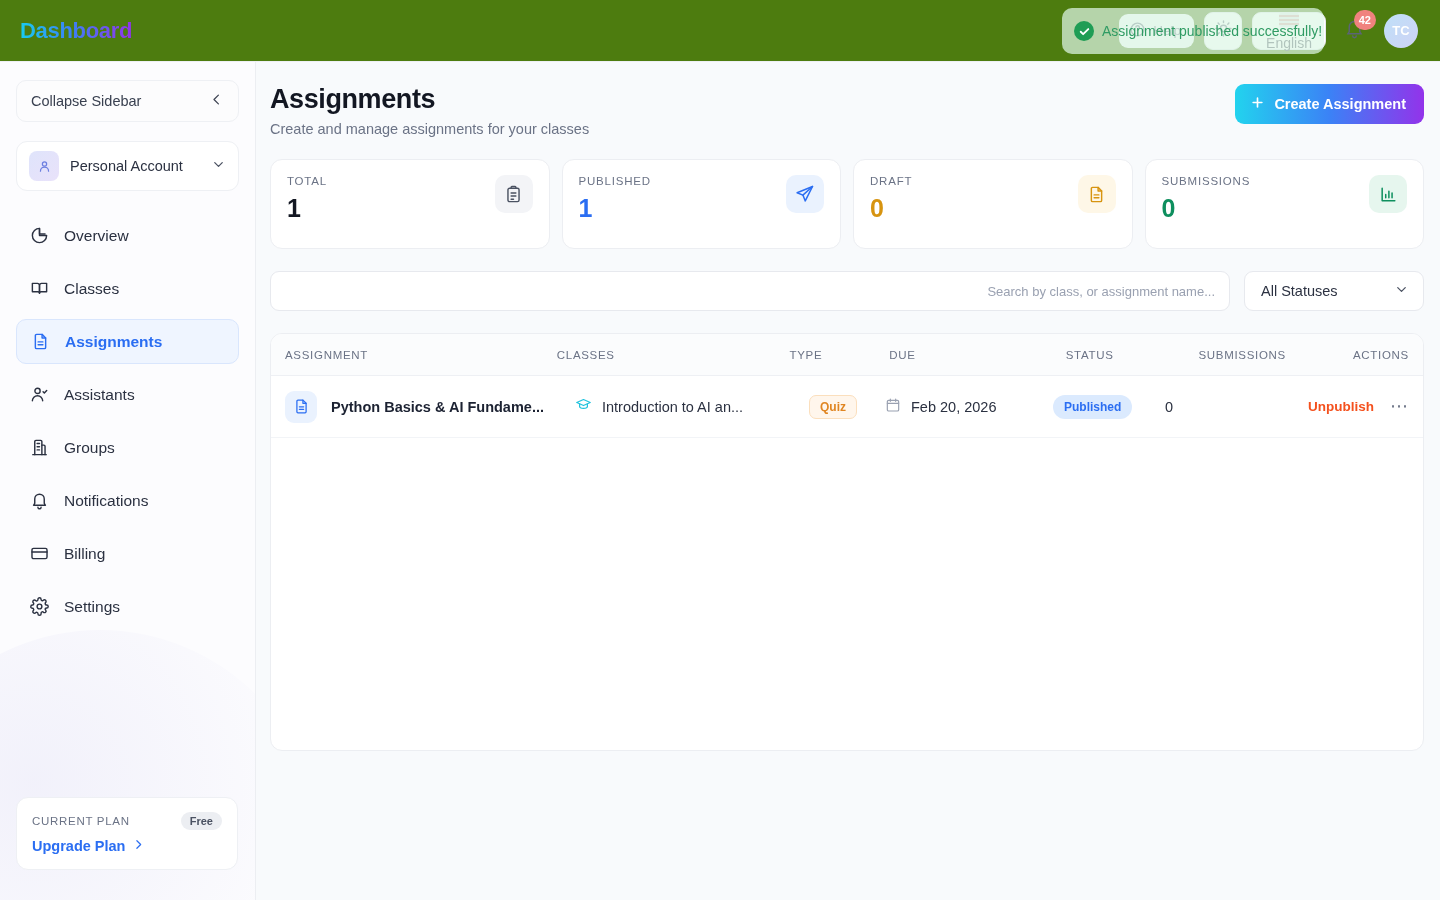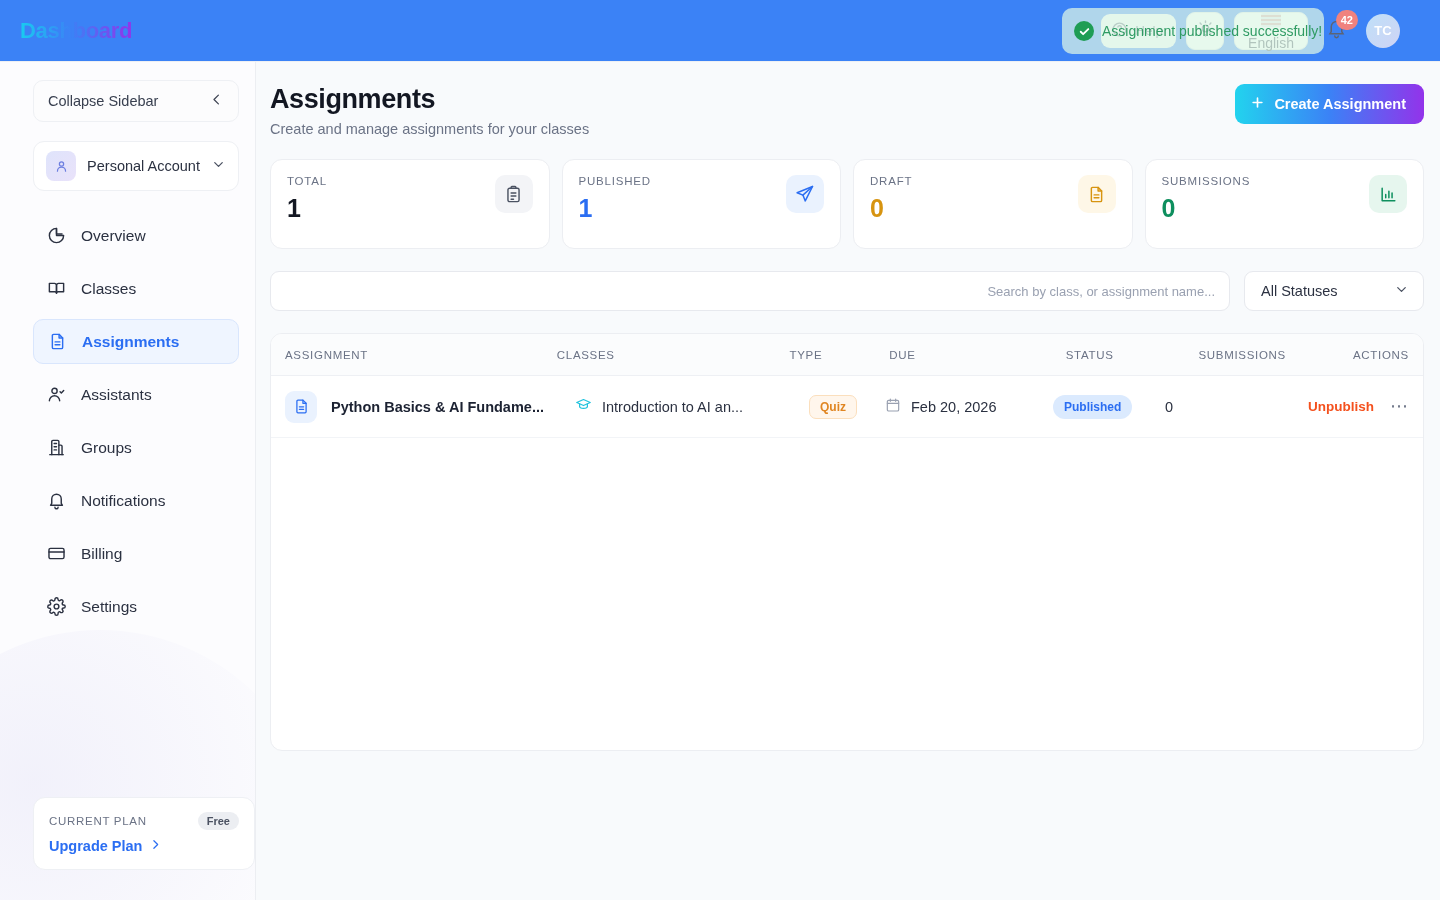--- a/index.html
+++ b/index.html
@@ -8,23 +8,23 @@
     font-family: "Liberation Sans", sans-serif;
     background: #f8fafc;
     overflow: hidden;
     -webkit-font-smoothing: antialiased;
   }
   .app { position: relative; width: 1440px; height: 900px; }
 
   
   .header {
     position: absolute; top: 0; left: 0; width: 1440px; height: 62px;
-    background: #3b82f6; border-bottom: 1px solid #eef0f4;
+    background: #4d7c0f; border-bottom: 1px solid #eef0f4;
     display: flex; align-items: center; justify-content: space-between;
-    padding: 0 40px 0 20px; z-index: 5;
+    padding: 0 22px 0 20px; z-index: 5;
   }
   .logo {
     font-size: 22px; font-weight: bold; letter-spacing: -.3px;
     background: linear-gradient(90deg, #18ccf0 0%, #3b82f6 45%, #9333ea 100%);
     -webkit-background-clip: text; background-clip: text;
     -webkit-text-fill-color: transparent; color: #3b82f6;
   }
   .header-right { display: flex; align-items: center; gap: 10px; }
   .help-btn {
     display: flex; align-items: center; gap: 7px;
@@ -80,38 +80,38 @@
     position: absolute; top: 62px; left: 0; width: 256px; height: 838px;
     background: #fcfcfe; border-right: 1px solid #eceef2;
     padding: 18px 16px 0 16px; overflow: hidden;
   }
   .sidebar::after {
     content: ""; position: absolute; left: -120px; bottom: -170px;
     width: 440px; height: 440px; border-radius: 50%;
     background: radial-gradient(circle at 35% 35%, rgba(233,232,248,.55), rgba(246,246,252,0) 70%);
     pointer-events: none;
   }
-  .sidebar > * { position: relative; z-index: 1; margin-left: 17px; }
+  .sidebar > * { position: relative; z-index: 1; }
   .collapse-btn {
     height: 42px; border: 1px solid #eef0f4; border-radius: 10px;
     background: #fcfcfd; display: flex; align-items: center;
     justify-content: space-between; padding: 0 14px; cursor: pointer;
     font-size: 14.5px; color: #394050;
   }
   .account-box {
     margin-top: 19px; height: 50px; border: 1px solid #eef0f4; border-radius: 11px;
     background: #fff; display: flex; align-items: center; padding: 0 12px; gap: 11px;
     cursor: pointer;
   }
   .account-ico {
     width: 30px; height: 30px; border-radius: 8px; flex: none;
     background: linear-gradient(135deg, #dfe4fb 0%, #e9e2fa 100%);
     display: flex; align-items: center; justify-content: center;
   }
-  .account-name { font-size: 14.5px; color: #2b3141; flex: 1; text-align: center; }
+  .account-name { font-size: 14.5px; color: #2b3141; flex: 1; }
   .nav { margin-top: 22px; display: flex; flex-direction: column; gap: 8px; }
   .nav-item {
     height: 45px; border-radius: 10px; display: flex; align-items: center;
     gap: 14px; padding: 0 13px; cursor: pointer;
     font-size: 15.5px; color: #2b3141;
   }
   .nav-item.active {
     background: #eff5ff; border: 1px solid #d9e6fd; color: #2b6ef2; font-weight: bold;
   }
   .nav-item .ico { width: 21px; height: 21px; display: flex; align-items: center; justify-content: center; flex: none; }

